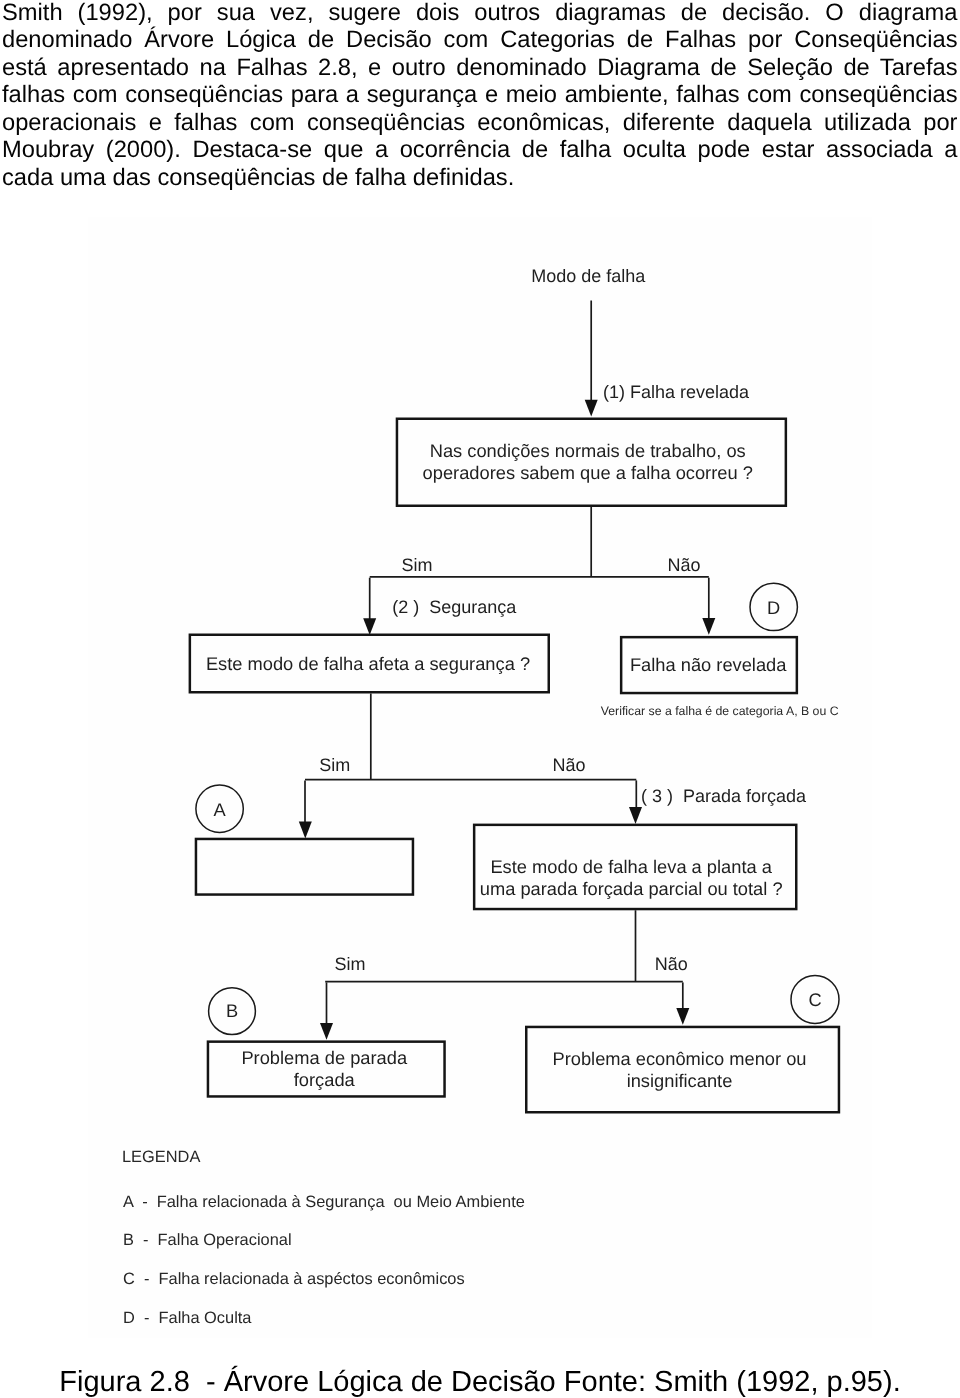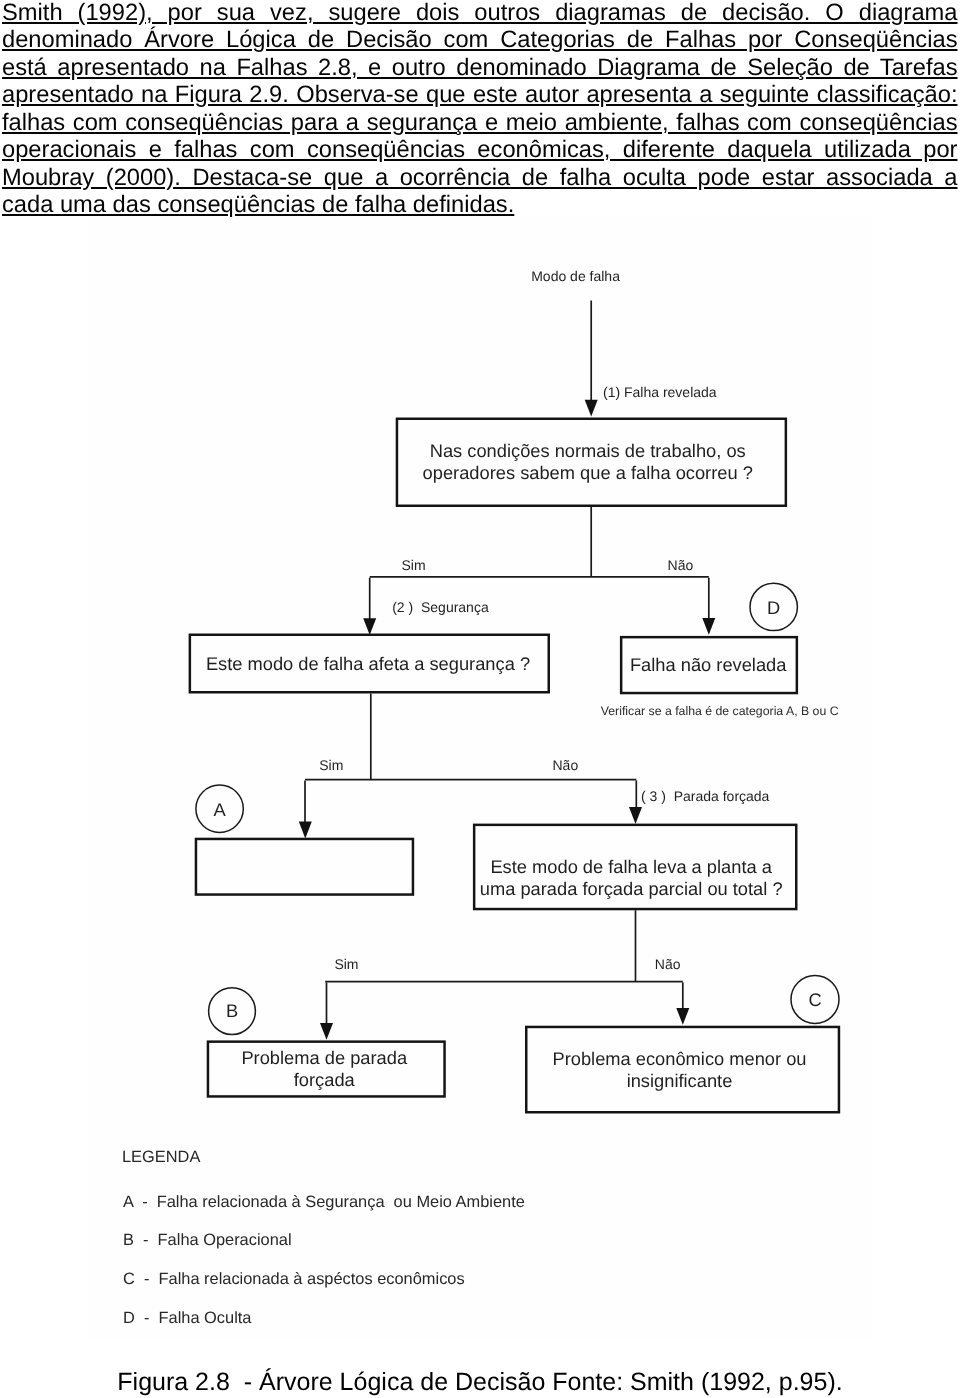--- a/index.html
+++ b/index.html
@@ -1,27 +1,27 @@
 <!DOCTYPE html>
 <html><head>
 <meta charset="utf-8">
 <title>Arvore Logica de Decisao</title>
 <style>
   html,body{margin:0;padding:0;background:#ffffff;}
   *{-webkit-font-smoothing:antialiased;text-rendering:geometricPrecision;}
   body{width:960px;height:1398px;position:relative;overflow:hidden;
        font-family:"Liberation Sans",sans-serif;color:#000;}
   .para{position:absolute;left:2px;top:-0.2px;width:955.5px;
-        font-size:23.7px;line-height:27.5px;color:#050505;text-decoration:underline;}
+        font-size:23.7px;line-height:27.5px;color:#050505;}
   .pline{text-align:justify;text-align-last:justify;white-space:pre;}
   .pline.plast{text-align-last:left;}
   .diagram{position:absolute;left:0;top:0;width:960px;height:1398px;}
   .dsvg{position:absolute;left:0;top:0;}
   .scanbg{position:absolute;left:88px;top:217px;width:784px;height:1121px;background:#fefefe;}
-  .dlabel{position:absolute;color:#1f1f1f;white-space:pre;font-size:14px;line-height:18.3px;}
+  .dlabel{position:absolute;color:#1f1f1f;white-space:pre;font-size:18px;line-height:18.3px;}
   .dbox{position:absolute;border:0 none;background:transparent;box-sizing:border-box;
         display:flex;align-items:center;justify-content:center;text-align:center;color:#1f1f1f;
         font-size:18.3px;line-height:21.8px;}
   .dnote{position:absolute;color:#2a2a2a;white-space:nowrap;font-size:12.3px;line-height:12.3px;}
   .dtag{position:absolute;color:#1f1f1f;font-size:18.3px;line-height:18.3px;text-align:center;}
 
   .dtitle{left:531.2px;top:266.8px;}
   .lb-rev{left:603.0px;top:383.1px;}
   .lb-seg{left:392.2px;top:598.3px;}
   .lb-par{left:641.0px;top:787.4px;}
@@ -49,30 +49,29 @@
   .tag-c{left:791.0px;top:991.1px;width:48px;}
 
   .legend{position:absolute;left:122px;top:1149px;color:#272727;font-size:16.4px;line-height:16.4px;}
   .legend-title{position:absolute;left:0;top:0;white-space:pre;}
   .legend-item{position:absolute;left:1px;white-space:pre;}
   .legend-item:nth-of-type(2){top:44.7px;}
   .legend-item:nth-of-type(3){top:83.2px;}
   .legend-item:nth-of-type(4){top:122.3px;}
   .legend-item:nth-of-type(5){top:161.3px;}
 
-  .caption{position:absolute;left:0;top:1369.3px;width:960px;text-align:center;font-size:25px;line-height:27.36px;white-space:pre;}
+  .caption{position:absolute;left:0;top:1369.3px;width:960px;text-align:center;font-size:29px;line-height:27.36px;white-space:pre;}
 </style>
 </head>
 <body>
 
 <div class="para">
   <div class="pline">Smith (1992), por sua vez, sugere dois outros diagramas de decisão. O diagrama</div>
   <div class="pline">denominado Árvore Lógica de Decisão com Categorias de Falhas por Conseqüências</div>
   <div class="pline">está apresentado na Falhas 2.8, e outro denominado Diagrama de Seleção de Tarefas</div>
-  <div class="pline">apresentado na Figura 2.9. Observa-se que este autor apresenta a seguinte classificação:</div>
   <div class="pline">falhas com conseqüências para a segurança e meio ambiente, falhas com conseqüências</div>
   <div class="pline">operacionais e falhas com conseqüências econômicas, diferente daquela utilizada por</div>
   <div class="pline">Moubray (2000). Destaca-se que a ocorrência de falha oculta pode estar associada a</div>
   <div class="pline plast">cada uma das conseqüências de falha definidas.</div>
 </div>
 <div class="diagram">
   <div class="scanbg"></div>
   <svg class="dsvg" width="960" height="1398" viewBox="0 0 960 1398" aria-hidden="true">
     <g fill="none" stroke="#1a1a1a" stroke-width="1.7">
       <path d="M591.2 300.5 V 406"></path>

